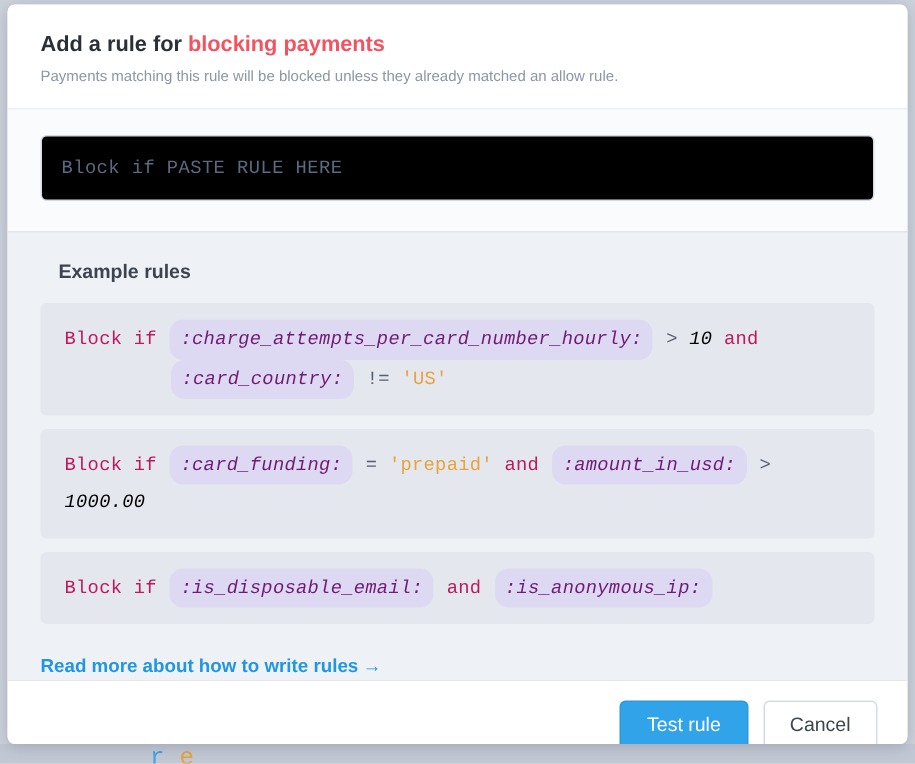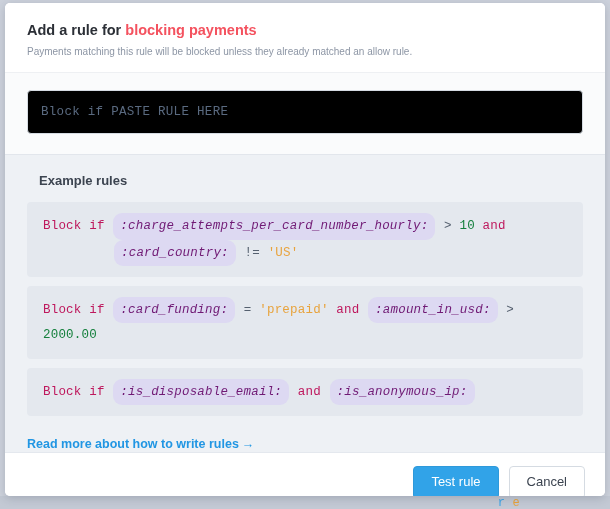--- a/index.html
+++ b/index.html
@@ -30,25 +30,24 @@
     background: #cdd2dc;
   }
   .bg-ghost-row {
     position: absolute;
     left: 100px;
     bottom: 0;
     width: 420px;
     height: 13px;
     overflow: hidden;
     font-family: "Liberation Mono", monospace;
-    font-size: 12px;
+    font-size: 16px;
     color: #5b6b84;
     white-space: nowrap;
     letter-spacing: 0.2px;
-    text-align: right;
   }
   .bg-ghost-row .tok-b { color: #3da5e8; }
   .bg-ghost-row .tok-o { color: #e8a33d; }
 
   
   .modal {
     position: absolute;
     left: 5px;
     top: 3px;
     width: 600px;
@@ -126,21 +125,21 @@
     padding: 11px 16px;
     margin-bottom: 9px;
     font-family: "Liberation Mono", monospace;
     font-size: 12.5px;
     line-height: 1.95;
     color: #55606f;
     letter-spacing: 0.2px;
   }
   .rule-card .kw { color: #be185d; }
   .rule-card .op { color: #55606f; }
-  .rule-card .num { color: #15803d; }
+  .rule-card .num { color: #000000; font-style: italic; }
   .rule-card .str { color: #e8a33d; }
   .rule-card .pill {
     display: inline-block;
     background: #ddd9f2;
     color: #701a75;
     border-radius: 9px;
     padding: 1px 7px;
     margin: 0 1px;
     font-style: italic;
   }
@@ -212,21 +211,21 @@
   </div>
 
   <div class="input-zone">
     <input class="rule-input" type="text" value="Block if PASTE RULE HERE" style="">
   </div>
 
   <div class="examples">
     <div class="examples-title">Example rules</div>
     <div id="rule-cards">
         <div class="rule-card"><span class="rule-line"><span class="kw">Block if</span> <span class="pill">:charge_attempts_per_card_number_hourly:</span> <span class="op">&gt;</span> <span class="num">10</span> <span class="kw">and</span></span><span class="rule-line"><span class="pill">:card_country:</span> <span class="op">!=</span> <span class="str">'US'</span></span></div>
-        <div class="rule-card"><span class="rule-line"><span class="kw">Block if</span> <span class="pill">:card_funding:</span> <span class="op">=</span> <span class="str">'prepaid'</span> <span class="kw">and</span> <span class="pill">:amount_in_usd:</span> <span class="op">&gt;</span> <span class="num">2000.00</span></span></div>
+        <div class="rule-card"><span class="rule-line"><span class="kw">Block if</span> <span class="pill">:card_funding:</span> <span class="op">=</span> <span class="str">'prepaid'</span> <span class="kw">and</span> <span class="pill">:amount_in_usd:</span> <span class="op">&gt;</span> <span class="num">1000.00</span></span></div>
         <div class="rule-card"><span class="rule-line"><span class="kw">Block if</span> <span class="pill">:is_disposable_email:</span> <span class="kw">and</span> <span class="pill">:is_anonymous_ip:</span></span></div>
       </div>
     <a class="read-more">
       <span>Read more about how to write rules</span><span class="arrow">→</span>
     </a>
   </div>
 
   <div class="modal-foot">
     <button class="btn btn-primary">Test rule</button>
     <button class="btn btn-cancel">Cancel</button>

